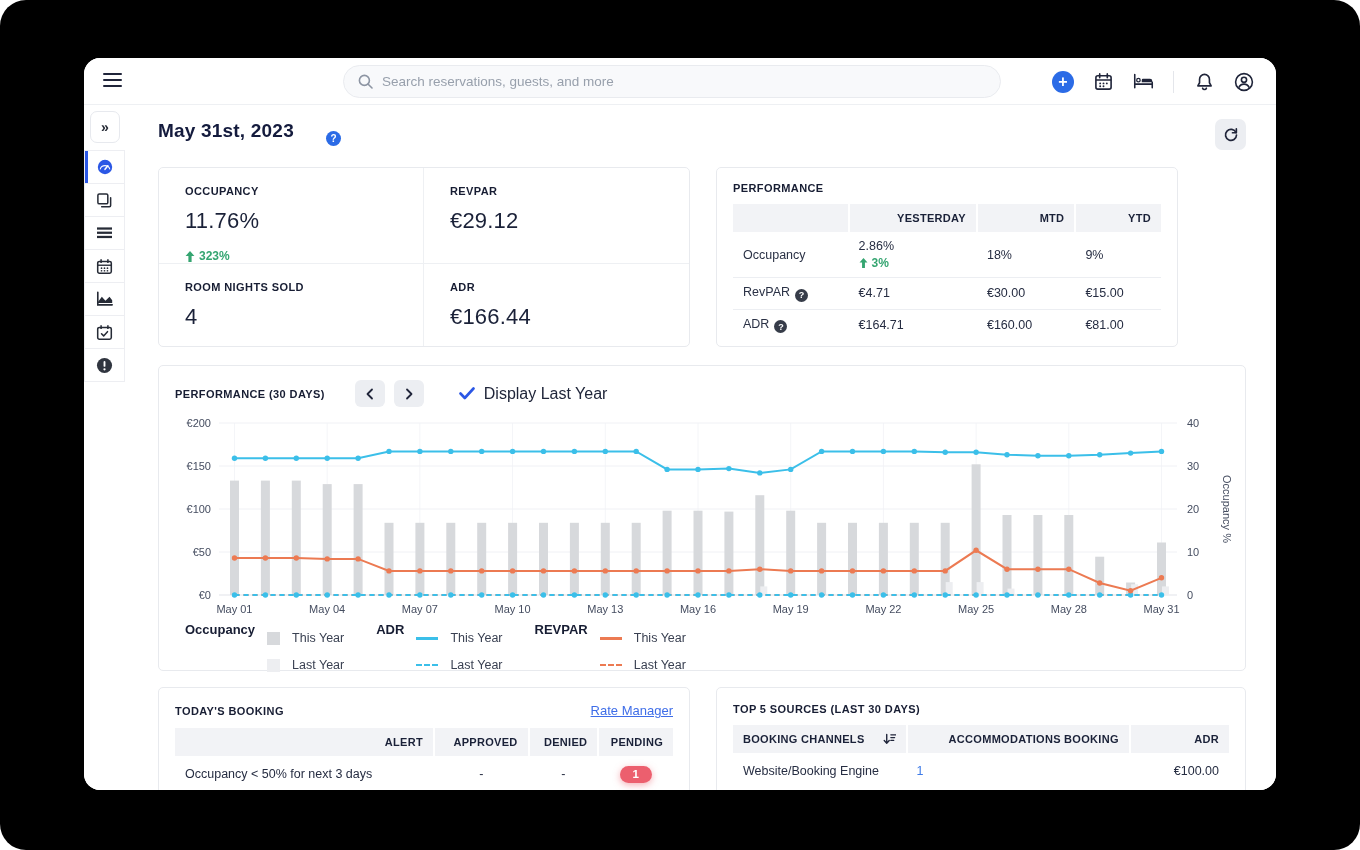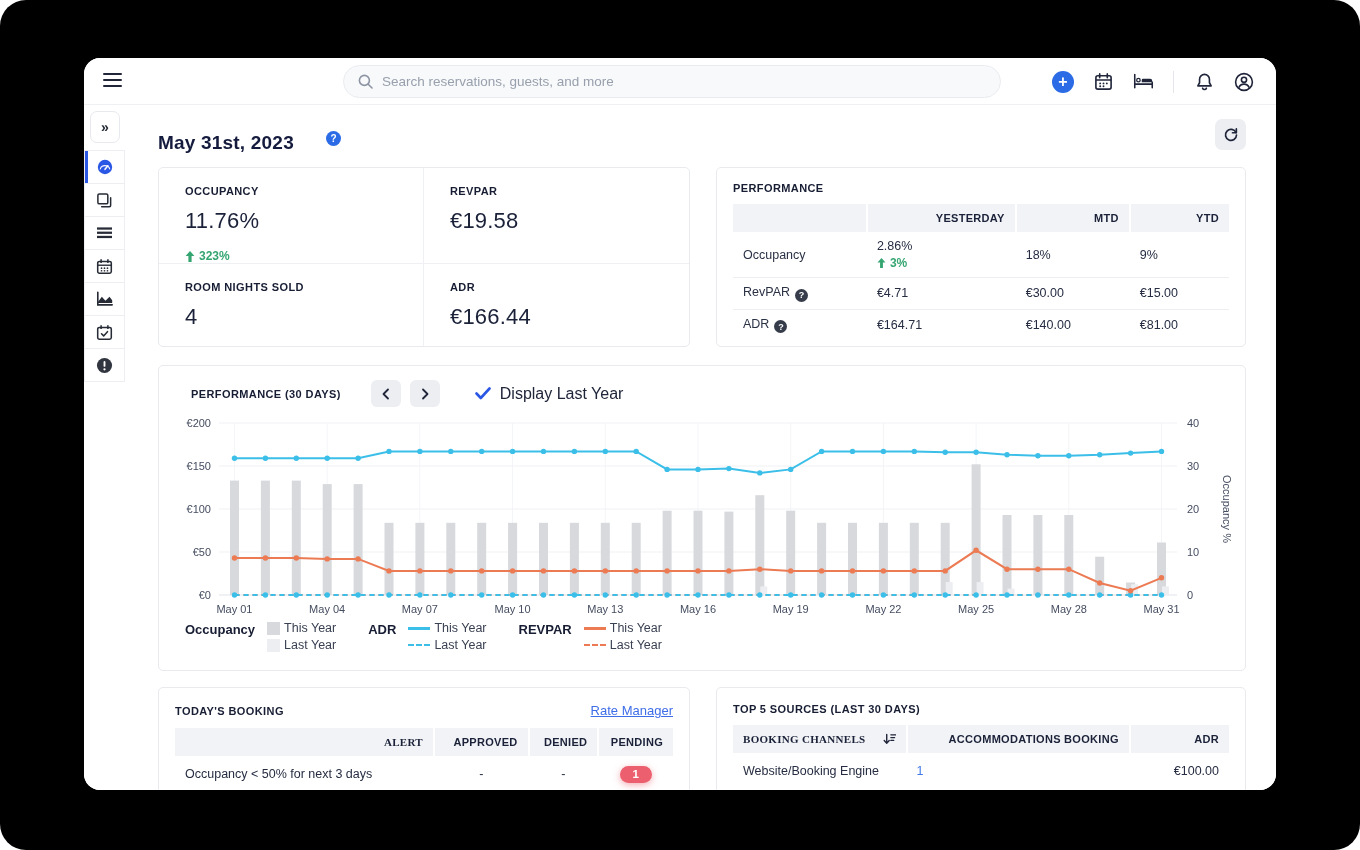--- a/index.html
+++ b/index.html
@@ -30,21 +30,21 @@
   .expand-btn { display:block; margin:6px 4px 8px 6px; width:30px; height:32px; border:1px solid #e7e9ee; border-radius:7px;
                 background:#fff; cursor:pointer; color:#262b36; font-size:14px; font-weight:700; }
   .expand-btn::before { content:"»"; }
   .side-cell { width:41px; height:34px; border:1px solid #edeef2; margin-top:-1px; background:#fff; display:flex;
                align-items:center; justify-content:center; cursor:pointer; }
   .side-cell.active { box-shadow:inset 3px 0 0 #2b57e5; }
 
   
   .content { position:absolute; left:41px; top:47px; right:0; bottom:0; background:#fff; overflow:hidden; }
   .page-header { position:relative; height:62px; }
-  .page-title { position:absolute; left:33px; top:27px; font-size:19px; font-weight:700; color:#141b3d; letter-spacing:.2px; }
+  .page-title { position:absolute; left:33px; top:15px; font-size:19px; font-weight:700; color:#141b3d; letter-spacing:.2px; }
   .q-badge { display:inline-flex; width:15px; height:15px; border-radius:50%; align-items:center; justify-content:center;
              font-size:10px; font-weight:700; color:#fff; }
   .q-badge::before { content:"?"; }
   .q-blue { background:#2b6be6; position:absolute; left:201px; top:26px; }
   .q-dark { background:#363c49; width:13px; height:13px; font-size:9px; margin-left:5px; vertical-align:-2px; }
   .refresh-btn { position:absolute; right:30px; top:14px; width:31px; height:31px; background:#eceef2; border:none;
                  border-radius:7px; cursor:pointer; display:flex; align-items:center; justify-content:center; }
 
   .grid-row { display:flex; gap:26px; margin:0 30px 0 33px; }
   .card { background:#fff; border:1px solid #e8eaee; border-radius:5px; }
@@ -52,46 +52,46 @@
 
   
   .kpi-card { width:532px; height:180px; display:grid; grid-template-columns:1fr 1fr; grid-template-rows:1fr 1fr; }
   .kpi-cell { padding:17px 0 0 26px; position:relative; }
   .kpi-cell:nth-child(1), .kpi-cell:nth-child(2) { border-bottom:1px solid #eef0f3; }
   .kpi-cell:nth-child(1), .kpi-cell:nth-child(3) { border-right:1px solid #eef0f3; }
   .kpi-value { font-size:22px; color:#1a2138; margin-top:11px; letter-spacing:.2px; }
   .kpi-change { margin-top:15px; font-size:12px; color:#35a571; font-weight:700; display:flex; align-items:center; gap:4px; }
 
   
-  .perf-card { width:530px; height:180px; padding:14px 16px 0; }
+  .perf-card { width:462px; height:180px; padding:14px 16px 0; }
   table { border-collapse:collapse; width:100%; }
   .data-table { margin-top:10px; font-size:12.5px; color:#262d42; table-layout:fixed; }
   .data-table thead th { background:#f2f3f6; text-align:right; font-size:11px; font-weight:700; color:#1a2138;
                          letter-spacing:.3px; padding:8px 10px; border-left:2px solid #fff;margin-top:48px; }
-  .data-table thead th:first-child { border-left:none;font-family:Liberation Serif, serif; }
+  .data-table thead th:first-child { border-left:none; }
   .data-table tbody td { padding:7px 10px; border-bottom:1px solid #eceef2; vertical-align:middle; }
   .data-table tbody tr:last-child td { border-bottom:none; }
   .row-label { color:#2a3145; }
   .mini-change { display:flex; align-items:center; gap:4px; color:#35a571; font-weight:700; font-size:12px; margin-top:3px; }
 
   
   .chart-card { margin:18px 30px 0 33px; height:306px; padding:14px 16px 0; }
-  .chart-header { display:flex; align-items:center;margin-left:16px; }
+  .chart-header { display:flex; align-items:center; }
   .chart-header .card-title { margin-right:30px; }
   .nav-btn { width:30px; height:27px; background:#eceef2; border:none; border-radius:6px; cursor:pointer; margin-right:9px;
              display:inline-flex; align-items:center; justify-content:center; }
   .check-group { display:flex; align-items:center; gap:9px; margin-left:26px; }
   .check-label { font-size:16px; color:#20263a; }
   #chart { margin-top:10px; display:block; }
   svg text { font-family:"Liberation Sans", sans-serif; }
   .legend { margin:2px 0 0 10px; display:flex; gap:32px; font-size:12.5px; color:#3a4152; }
   .lg-group { display:flex; gap:12px; align-items:flex-start; }
   .lg-label { font-weight:700; color:#171d33; font-size:13px; line-height:17px; }
   .lg-items { display:flex; flex-direction:column; gap:3px; }
-  .lg-item { display:flex; align-items:center; gap:4px; line-height:14px; }
+  .lg-item { display:flex; align-items:center; gap:12px; line-height:14px;margin-top:10px; }
   .sw-bar { width:13px; height:13px; display:inline-block; }
   .sw-line { width:22px; height:0; display:inline-block; border-top:3px solid; }
 
   
   .row2 { margin-top:16px; }
   .activity-card { width:532px; height:160px; padding:0 16px; }
   .sources-card { width:530px; height:160px; padding:0 16px; }
   .card-head-row { display:flex; justify-content:space-between; align-items:center; padding:15px 0 10px; }
   .link { font-size:13px; color:#3e6de8; text-decoration:underline; cursor:pointer; }
   .pill { display:inline-block; min-width:32px; padding:2.5px 8px; background:#ec5f6e; color:#fff; border-radius:10px;
@@ -243,21 +243,21 @@
             <div class="kpi-value">11.76%</div>
             <div class="kpi-change">
               <svg width="10" height="11" viewBox="0 0 10 11">
                 <path d="M5 0l4.4 5H6.6v6H3.4V5H.6z" fill="#35a571"></path>
               </svg>
               <span>323%</span>
             </div>
           </div>
           <div class="kpi-cell">
             <div class="card-title">REVPAR</div>
-            <div class="kpi-value">€19.58</div>
+            <div class="kpi-value">€29.12</div>
           </div>
           <div class="kpi-cell">
             <div class="card-title">ROOM NIGHTS SOLD</div>
             <div class="kpi-value">4</div>
           </div>
           <div class="kpi-cell">
             <div class="card-title">ADR</div>
             <div class="kpi-value">€166.44</div>
           </div>
         </div>
@@ -300,21 +300,21 @@
                 </td>
                 <td>€4.71</td>
                 <td>€30.00</td>
                 <td>€15.00</td>
               </tr>
               <tr>
                 <td class="row-label">
                   <span>ADR</span><span class="q-badge q-dark"></span>
                 </td>
                 <td>€164.71</td>
-                <td>€140.00</td>
+                <td>€160.00</td>
                 <td>€81.00</td>
               </tr>
             </tbody>
           </table>
         </div>
       </div>
 
       <div class="card chart-card">
         <div class="chart-header">
           <span class="card-title">PERFORMANCE (30 DAYS)</span>

